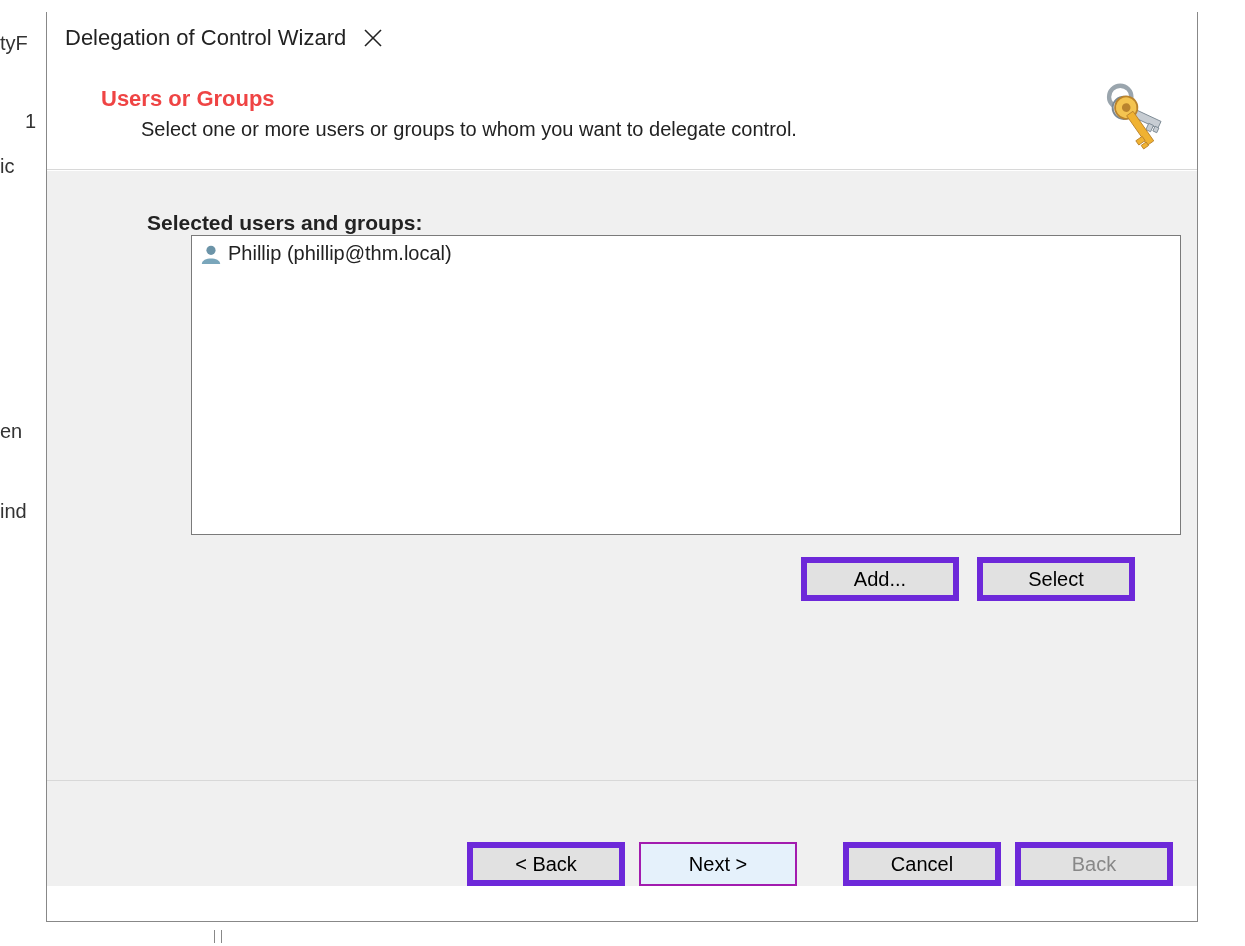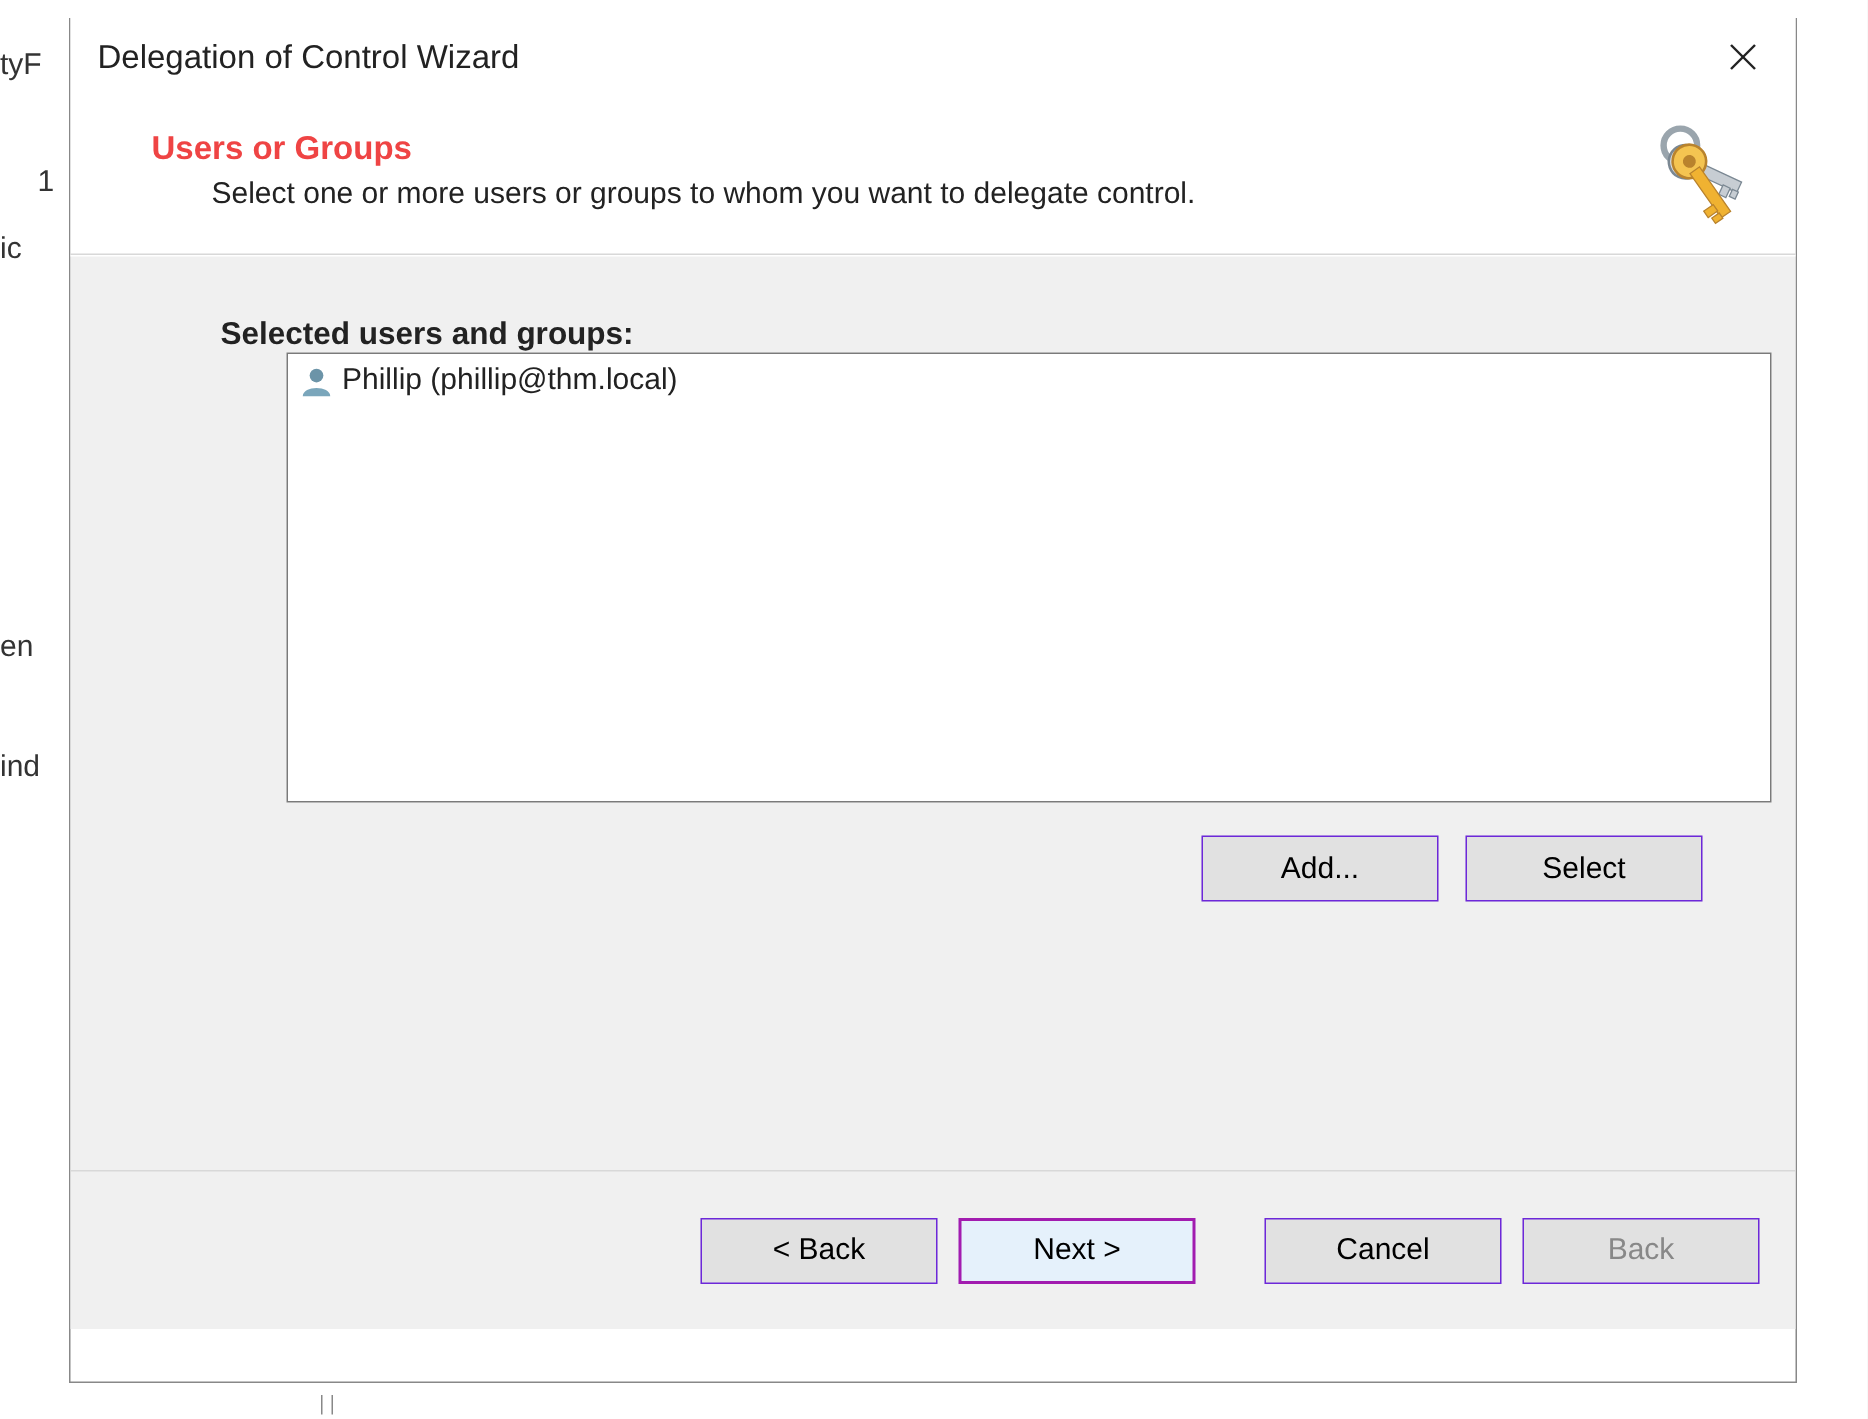--- a/index.html
+++ b/index.html
@@ -47,21 +47,21 @@
       width: 1152px;
       height: 910px;
       background: #ffffff;
       border: 1px solid #888888;
       border-top: none;
       z-index: 10;
     }
 
     .titlebar {
       display: flex;
-      justify-content: space-between;
+      justify-content: flex-start;
       align-items: center;
       height: 52px;
       padding: 0 8px 0 18px;
       background: #ffffff;
     }
     .titlebar-title {
       font-size: 22px;
       color: #222;
     }
     .close-btn {
@@ -138,41 +138,41 @@
     }
     .button-row {
       display: flex;
       justify-content: flex-end;
       gap: 18px;
       margin-top: 22px;
       padding-right: 2px;
     }
     button.win-btn {
       background: #e1e1e1;
-      border: 1px solid #6d28d9;
+      border: 6px solid #6d28d9;
       font-size: 20px;
       font-family: inherit;
       color: #000;
       height: 44px;
       min-width: 158px;
       padding: 0 20px;
       cursor: pointer;
     }
     button.win-btn:disabled {
       color: #888;
       cursor: default;
     }
 
     
     .footer-area {
       background: #f0f0f0;
       border-top: 1px solid #d8d8d8;
       height: 106px;
       display: flex;
-      align-items: center;
+      align-items: flex-end;
       justify-content: flex-end;
       padding-right: 24px;
       gap: 14px;
     }
     .footer-area .gap-big { width: 18px; }
     button.win-btn.default {
       border: 2px solid #a21caf;
       background: #e5f1fb;
     }
   </style>

